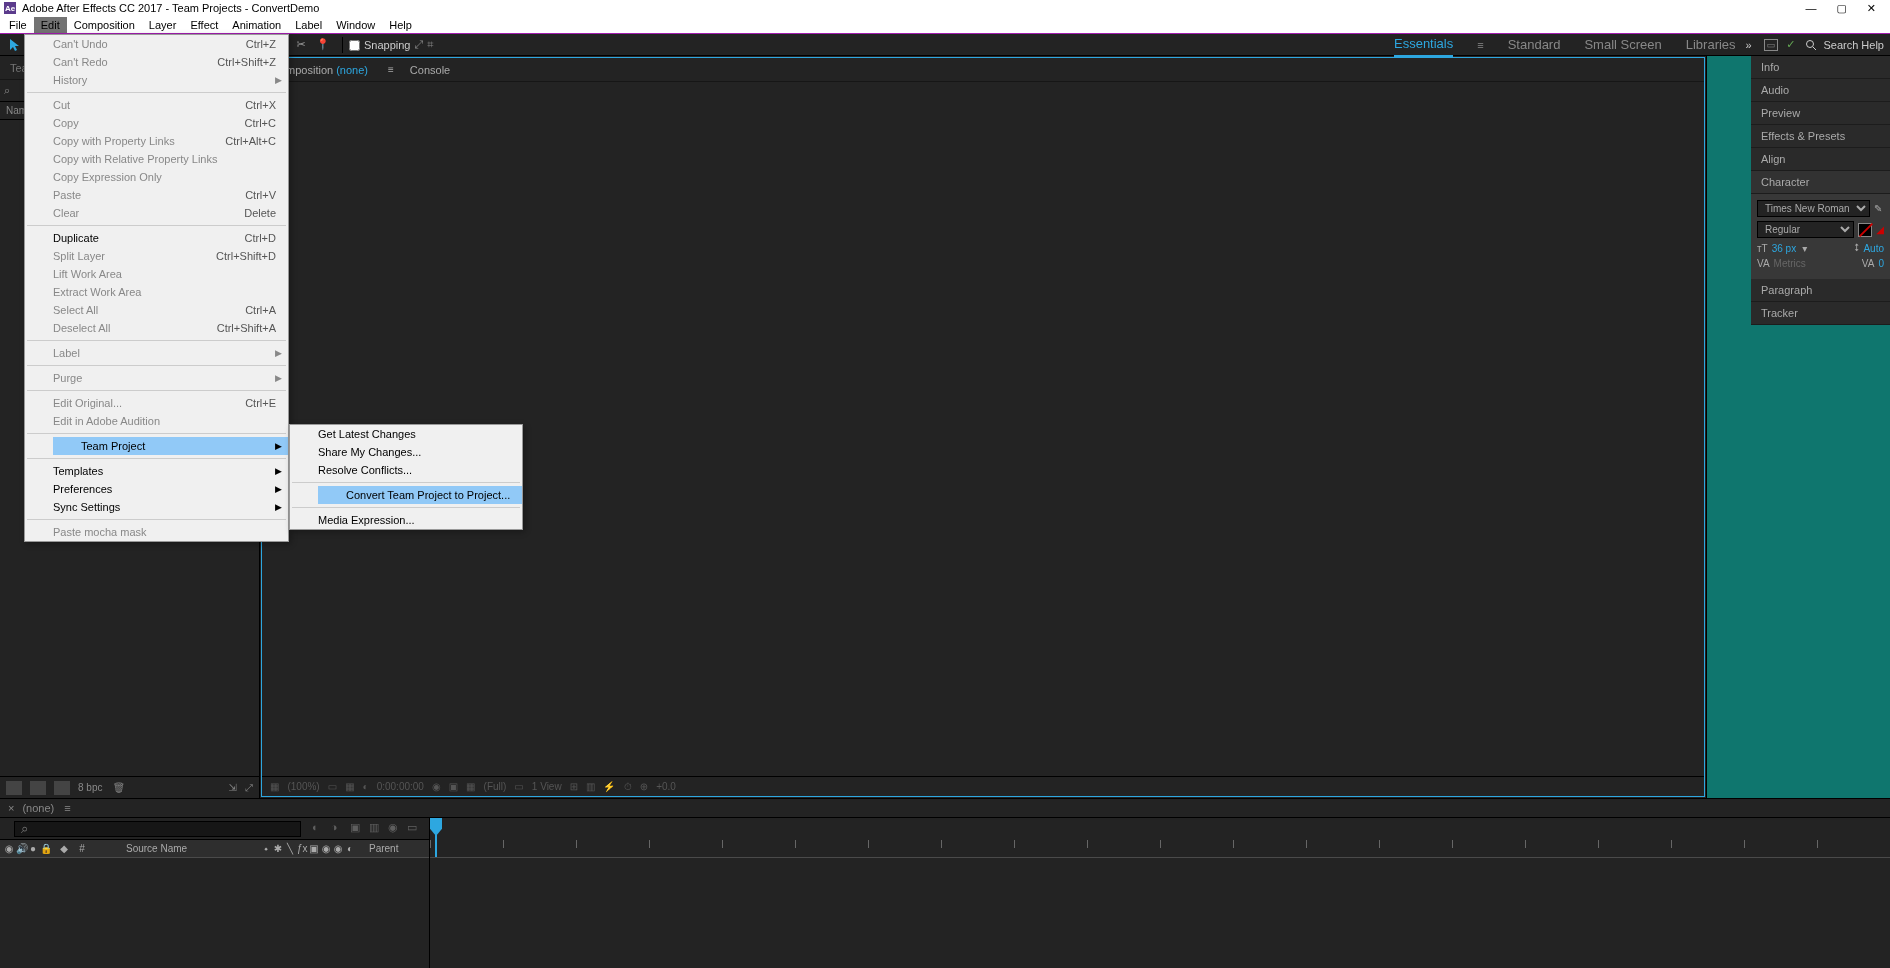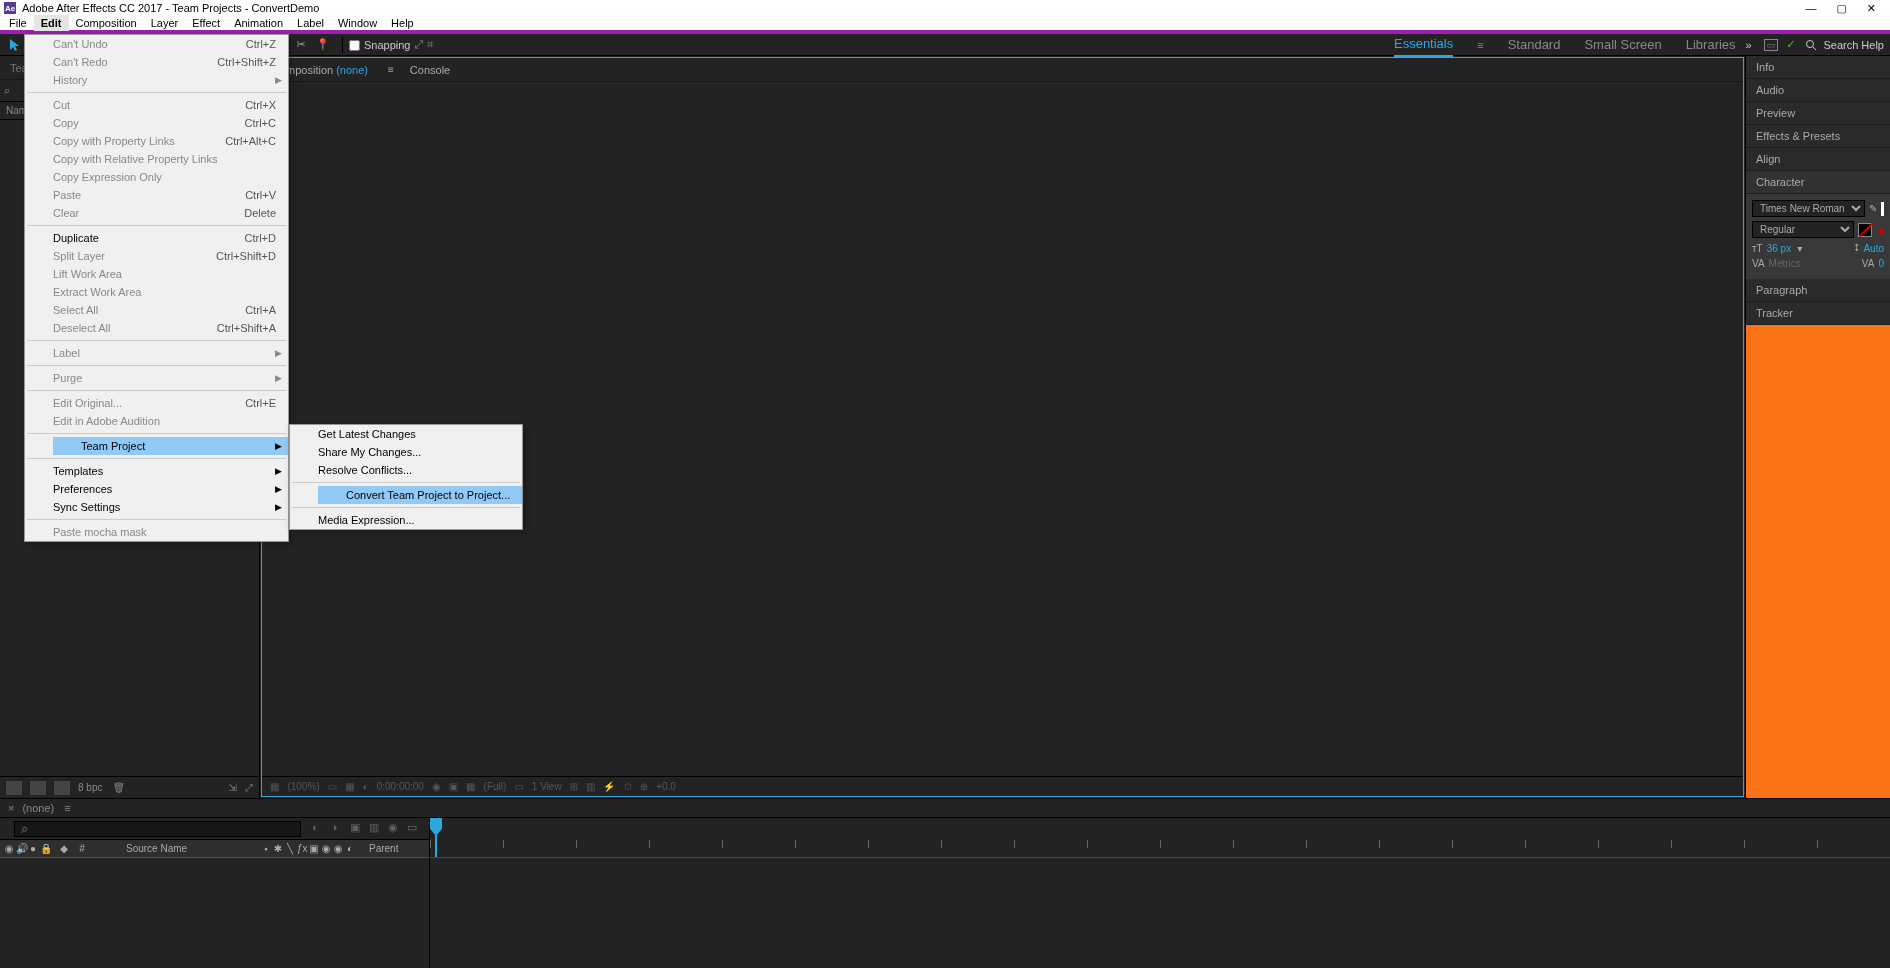--- a/index.html
+++ b/index.html
@@ -5,42 +5,42 @@
 * { margin: 0; padding: 0; box-sizing: border-box; font-family: "Segoe UI", Tahoma, sans-serif; user-select: none; }
 body { background: #232323; color: #b8b8b8; font-size: 11px; overflow: hidden; width: 1890px; height: 968px; }
 
 
 .titlebar { background: #fff; height: 16px; display: flex; align-items: center; padding: 8px 4px; color: #000; font-size: 11px; }
 .titlebar .app-icon { width: 12px; height: 12px; background: #5b3b8c; margin-right: 6px; display: inline-flex; align-items: center; justify-content: center; color: #fff; font-size: 8px; font-weight: bold; }
 .titlebar .win-controls { margin-left: auto; display: flex; gap: 20px; padding-right: 10px; }
 .titlebar .win-controls span { font-size: 11px; cursor: pointer; }
 
 
-.menubar { background: #fff; height: 18px; display: flex; align-items: center; padding: 0 2px; color: #000; font-size: 11px; border-bottom: 4px solid #a21caf; }
+.menubar { background: #fff; height: 18px; display: flex; align-items: center; padding: 0 2px; color: #000; font-size: 11px; border-bottom: 1px solid #a21caf; }
 .menubar .menu-item { padding: 2px 7px; cursor: pointer; }
-.menubar .menu-item.active { background: #e5e5e5; font-weight: bold; }
+.menubar .menu-item.active { background: #737373; }
 
 
 .toolbar { background: #232323; height: 22px; display: flex; align-items: center; padding: 0 6px; border-bottom: 1px solid #000; }
 .tool-icon { width: 18px; height: 18px; display: inline-flex; align-items: center; justify-content: center; color: #999; margin-right: 4px; cursor: pointer; }
 .tool-icon.selected { color: #2da7e0; }
 .tool-sep { width: 1px; height: 16px; background: #000; margin: 0 6px; }
 .snapping { display: flex; align-items: flex-end; gap: 4px; color: #ccc; font-size: 11px; }
 .snapping input { width: 11px; height: 11px; }
 .workspace-tabs { margin-left: auto; display: flex; align-items: center; gap: 24px; padding-right: 10px; }
 .ws-tab { color: #888; font-size: 13px; cursor: pointer; padding: 4px 0; }
 .ws-tab.active { color: #2da7e0; border-bottom: 2px solid #2da7e0; }
 .search-area { display: flex; align-items: center; gap: 6px; color: #ccc; font-size: 11px; }
 .search-area svg { width: 12px; height: 12px; }
 
 
 .main-layout { display: flex; height: calc(100% - 56px - 170px); }
 .left-col { width: 260px; border-right: 1px solid #000; display: flex; flex-direction: column; position: relative; }
 .center-col { flex: 1; display: flex; flex-direction: column; border: 1px solid #2da7e0; margin: 1px; }
-.right-col { width: 145px; background: #f97316; border-left: 1px solid #000; }
+.right-col { width: 184px; background: #0f766e; border-left: 1px solid #000; padding-left: 44px; }
 
 
 .panel-tabrow { background: #232323; height: 24px; display: flex; align-items: center; padding: 0 10px; gap: 16px; border-bottom: 1px solid #161616; }
 .panel-tab { color: #aaa; font-size: 11px; cursor: pointer; }
 .panel-tab .none { color: #2da7e0; }
 .panel-hamburger { color: #aaa; font-size: 10px; margin-left: 4px; }
 
 
 .comp-viewer { flex: 1; background: #232323; position: relative; }
 .comp-footer { height: 20px; background: #232323; border-top: 1px solid #000; display: flex; align-items: center; padding: 0 8px; gap: 8px; color: #555; font-size: 10px; }

